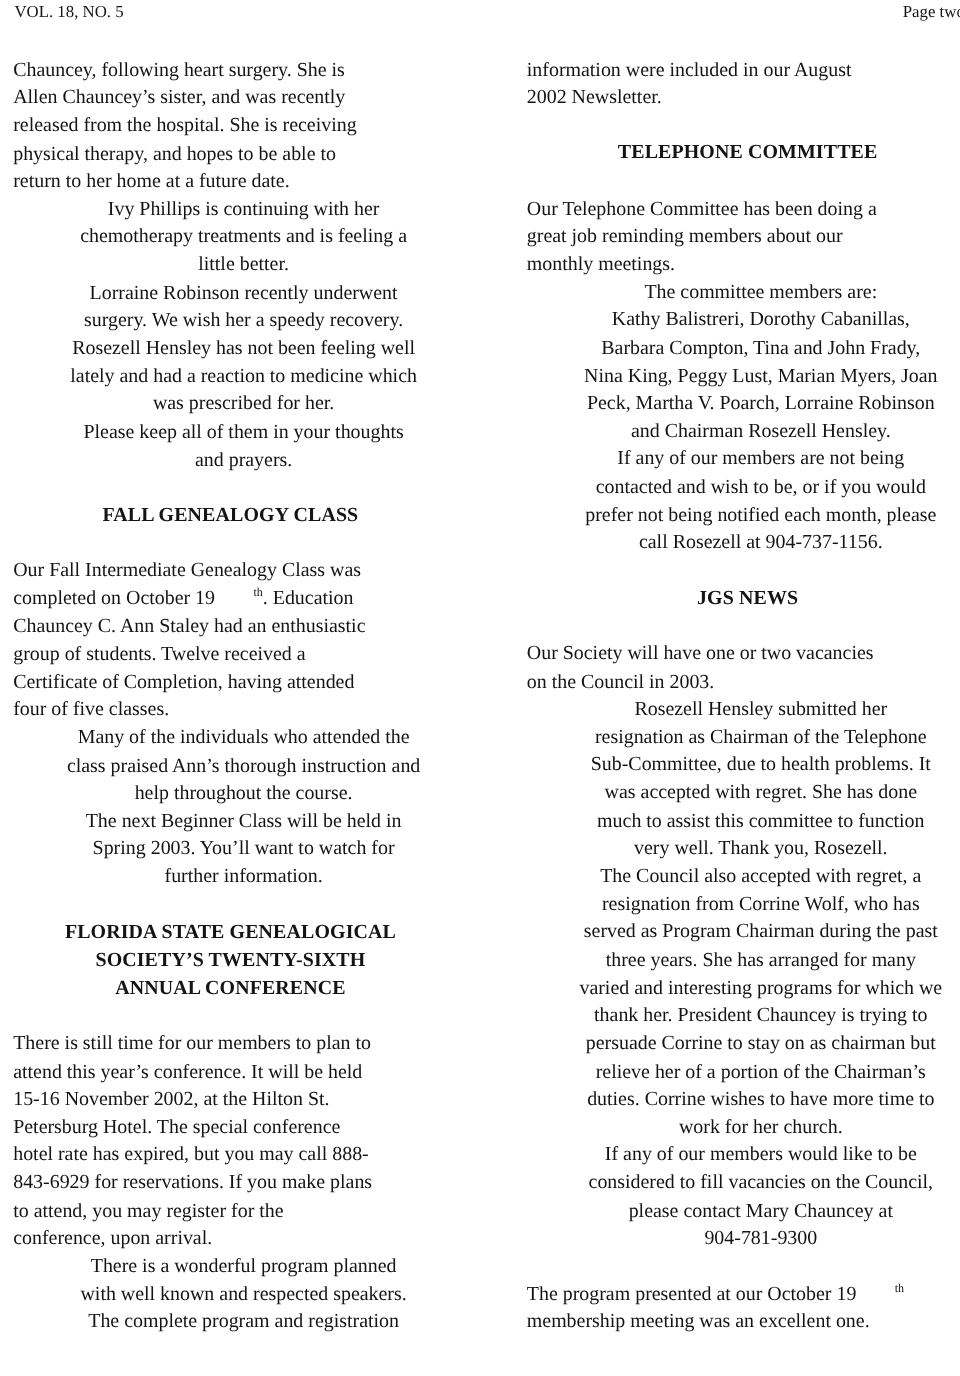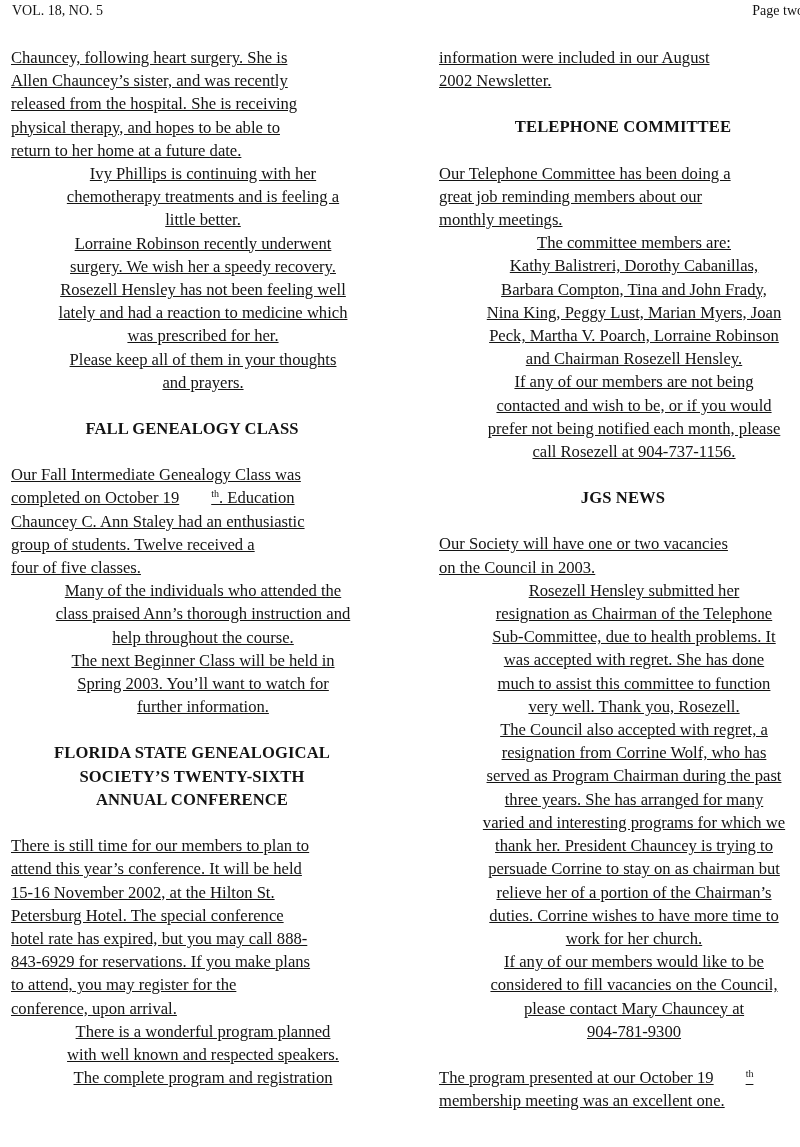--- a/index.html
+++ b/index.html
@@ -7,21 +7,21 @@
     width: 800px; height: 1147px; position: relative; overflow: hidden;
     font-family: "Liberation Serif", "DejaVu Serif", serif;
     color: #141414; font-size: 16.6px; line-height: 23.2px;
   }
   .hdr { position: absolute; top: 0px; font-size: 14px; line-height: 22px; }
   .hdr.left { left: 12px; }
   .hdr.right { right: -4px; }
   .col { position: absolute; top: 46px; }
   .col.left { left: 11px; width: 362px; }
   .col.right { left: 439px; width: 368px; }
-  p { margin: 0; text-decoration: underline; }
+  p { margin: 0; }
   p.ind { text-indent: 22px; text-align: center; }
   .line { display: block; white-space: nowrap; }
   h2 {
     margin: 0; font-size: 16.6px; line-height: 23.2px; font-weight: bold;
     text-align: center; letter-spacing: 0.1px;
   }
   .gap1 { height: 23px; }
   sup { font-size: 10px; line-height: 0; vertical-align: 6px; padding-left: 32px; }
 </style>
 </head>
@@ -57,21 +57,21 @@
       <span class="line">and prayers.</span>
     </p>
 
   <div class="gap1"></div>
   <h2>FALL GENEALOGY CLASS</h2>
   <div class="gap1"></div>
 
   <p>
     <span class="line">Our Fall Intermediate Genealogy Class was</span>
     <span class="line"><span>completed on October 19</span><sup>th</sup><span>. Education</span></span>
-    <span><span class="line">Chauncey C. Ann Staley had an enthusiastic</span><span class="line">group of students. Twelve received a</span><span class="line">four of five classes.</span></span>
+    <span><span class="line">Chauncey C. Ann Staley had an enthusiastic</span><span class="line">group of students. Twelve received a</span><span class="line">Certificate of Completion, having attended</span><span class="line">four of five classes.</span></span>
   </p>
   <p class="ind">
       <span class="line">Many of the individuals who attended the</span>
       <span class="line">class praised Ann’s thorough instruction and</span>
       <span class="line">help throughout the course.</span>
     </p>
   <p class="ind">
       <span class="line">The next Beginner Class will be held in</span>
       <span class="line">Spring 2003. You’ll want to watch for</span>
       <span class="line">further information.</span>

